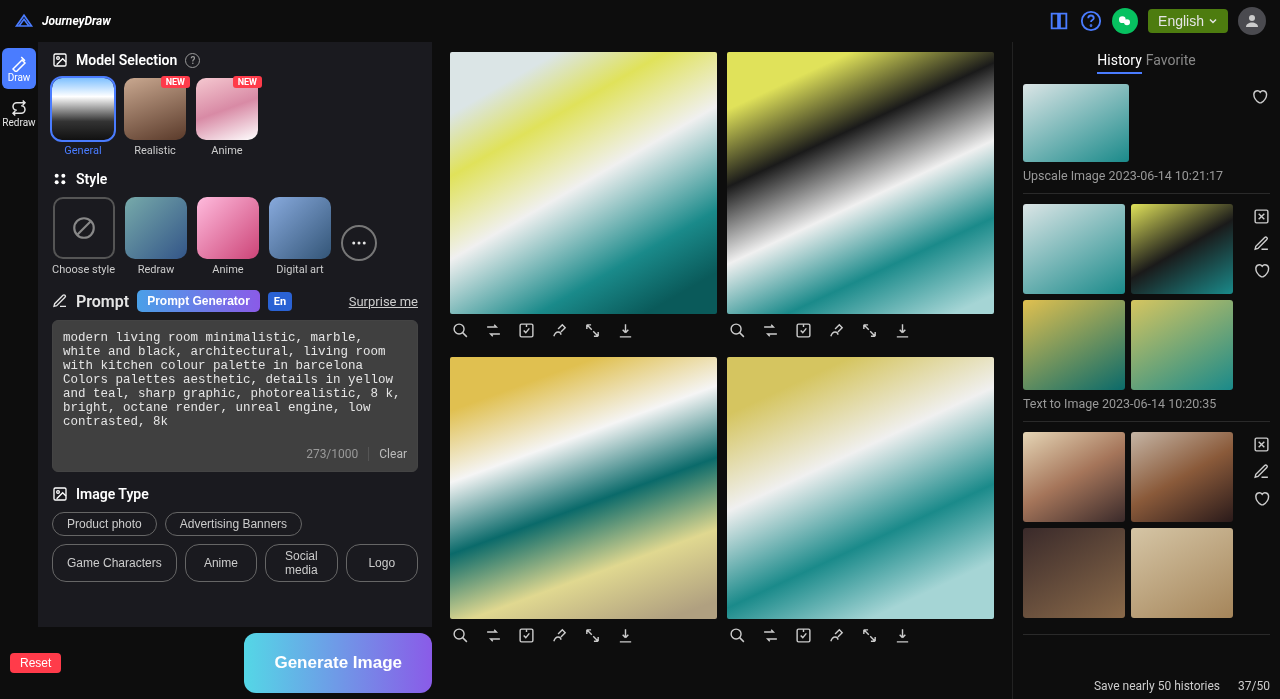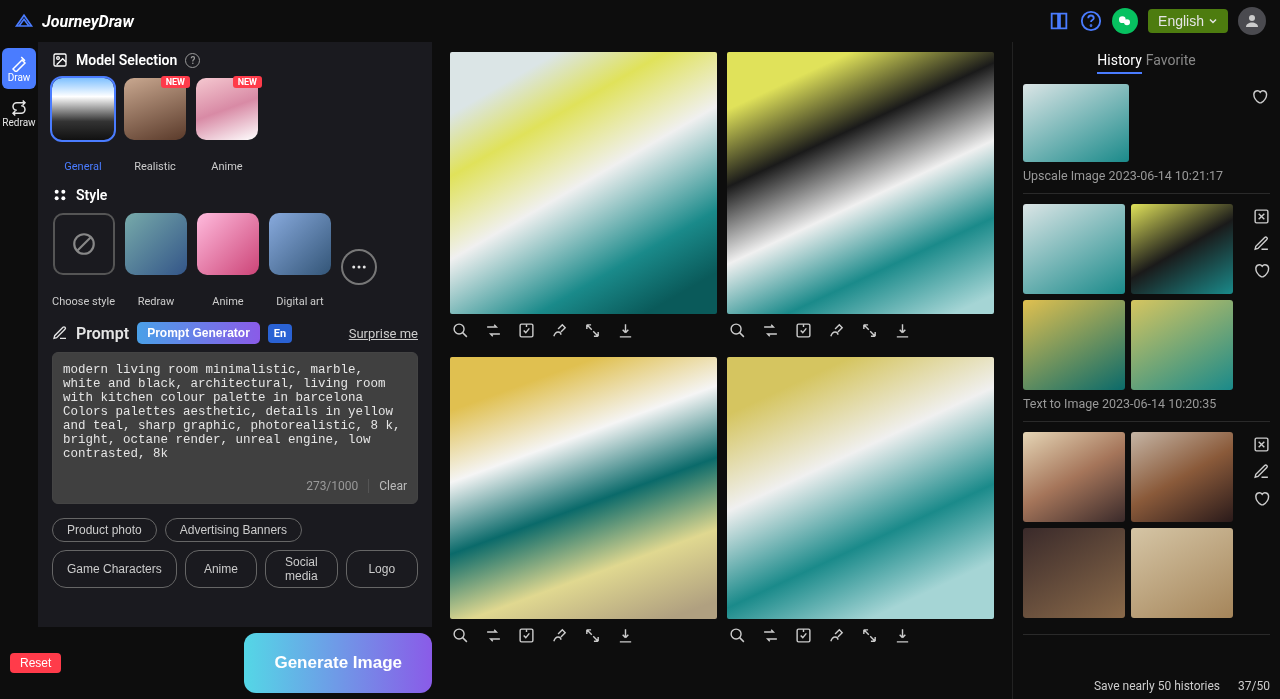--- a/index.html
+++ b/index.html
@@ -15,21 +15,21 @@
 .header {
   height: 42px;
   display: flex;
   align-items: center;
   justify-content: space-between;
   padding: 0 14px;
   background: #0d0d0d;
 }
 .logo-area { display: flex; align-items: center; gap: 8px; }
 .logo-icon { width: 20px; height: 20px; color: #4a7cff; }
-.logo-text { font-style: italic; font-weight: 700; font-size: 16px; color: #fff; }
+.logo-text { font-style: italic; font-weight: 700; font-size: 12px; color: #fff; }
 .header-right { display: flex; align-items: center; gap: 10px; }
 .header-icon { width: 22px; height: 22px; cursor: pointer; display: flex; align-items: center; justify-content: center; }
 .wechat-icon { width: 26px; height: 26px; background: #07c160; border-radius: 50%; display: flex; align-items: center; justify-content: center; }
 .lang-btn { background: #4d7c0f; border: none; color: #e5e5e5; padding: 4px 10px; border-radius: 4px; font-size: 14px; display: flex; align-items: center; gap: 4px; cursor: pointer; }
 .avatar { width: 28px; height: 28px; background: #4a4a4f; border-radius: 50%; display: flex; align-items: center; justify-content: center; }
 
 .body-area {
   display: flex;
   height: calc(100% - 42px);
 }
@@ -81,21 +81,20 @@
   display: flex;
   gap: 10px;
   margin-bottom: 14px;
 }
 .model-card, .style-card {
   display: flex;
   flex-direction: column;
   align-items: center;
   cursor: pointer;
   position: relative;
-  gap: 16px;
 }
 .model-thumb, .style-thumb {
   width: 62px;
   height: 62px;
   border-radius: 10px;
   background: linear-gradient(135deg, #666, #333);
   display: flex;
   align-items: center;
   justify-content: center;
 }
@@ -483,20 +482,28 @@
       <span class="surprise">Surprise me</span>
     </div>
     <div class="prompt-box">
       <div class="prompt-text">modern living room minimalistic, marble, white and black, architectural, living room with kitchen colour palette in barcelona Colors palettes aesthetic, details in yellow and teal, sharp graphic, photorealistic, 8 k, bright, octane render, unreal engine, low contrasted, 8k</div>
       <div class="prompt-footer">
         <span>273/1000</span>
         <span class="clear">Clear</span>
       </div>
     </div>
 
+    <div class="section-header">
+      <svg width="16" height="16" viewBox="0 0 24 24" fill="none" stroke="currentColor" stroke-width="2">
+          <rect x="3" y="3" width="18" height="18" rx="2"></rect>
+          <circle cx="9" cy="9" r="2"></circle>
+          <path d="M21 15l-5-5-9 9"></path>
+        </svg>
+      <span>Image Type</span>
+    </div>
     <div class="chip-row">
       <button class="chip">Product photo</button>
       <button class="chip">Advertising Banners</button>
       <button class="chip">Game Characters</button>
       <button class="chip wide">Anime</button>
       <button class="chip wide">Social media</button>
       <button class="chip wide">Logo</button>
     </div>
     <div style="height:80px"></div>
   </div>

